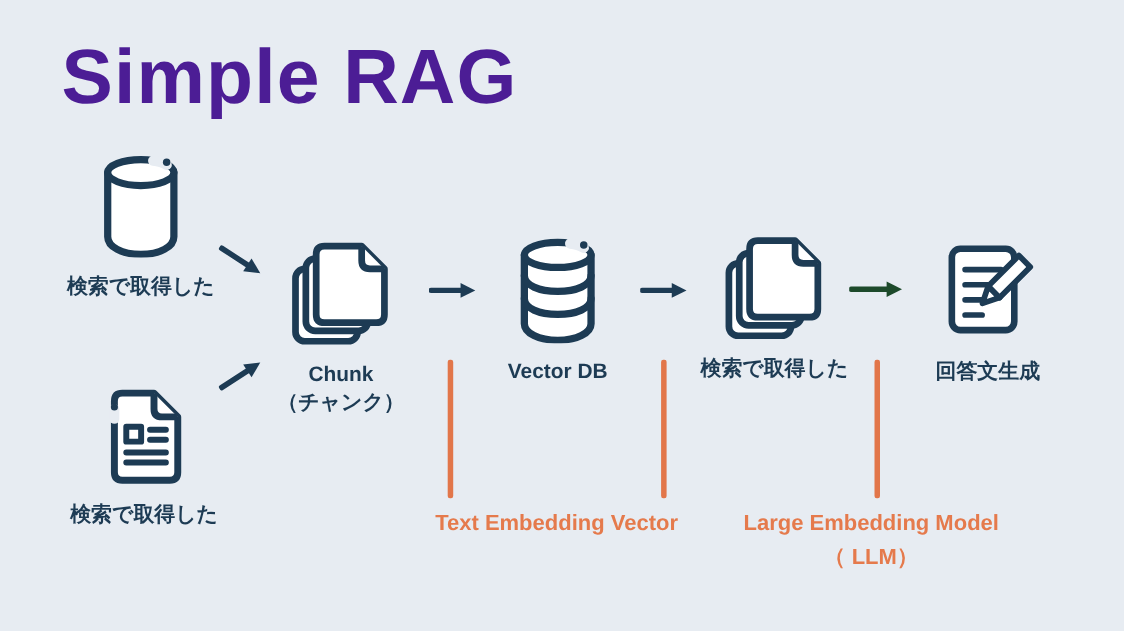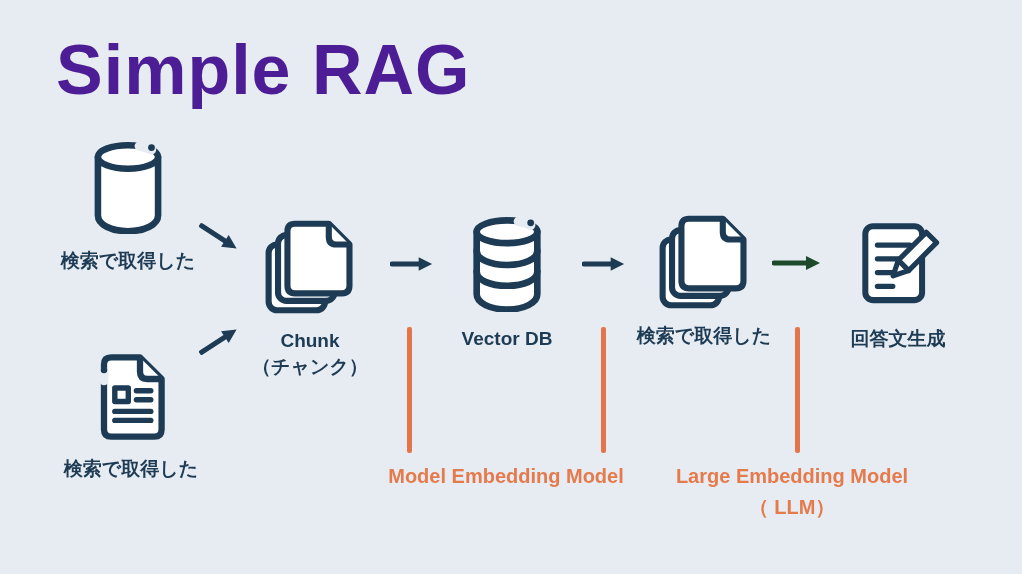--- a/index.html
+++ b/index.html
@@ -136,19 +136,19 @@
         <polygon points="53.5,54 70.5,54 62,71" fill="#ffffff" stroke="currentColor" stroke-width="6" stroke-linejoin="round"></polygon>
       </g>
     </svg>
     <div class="nlabel">回答文生成</div>
   </div>
 
   <div class="marker-line" style="left:407px;"></div>
   <div class="marker-line" style="left:601px;"></div>
   <div class="marker-line" style="left:795px;"></div>
 
-  <div class="model-label" style="left:356px;top:461px;width:300px;">Model Embedding Model</div>
+  <div class="model-label" style="left:356px;top:461px;width:300px;">Text Embedding Vector</div>
   <div class="model-label" style="left:642px;top:461px;width:300px;">
     <div>Large Embedding Model</div>
     <div>（ LLM）</div>
   </div>
 
 </div>
 
 </body></html>

